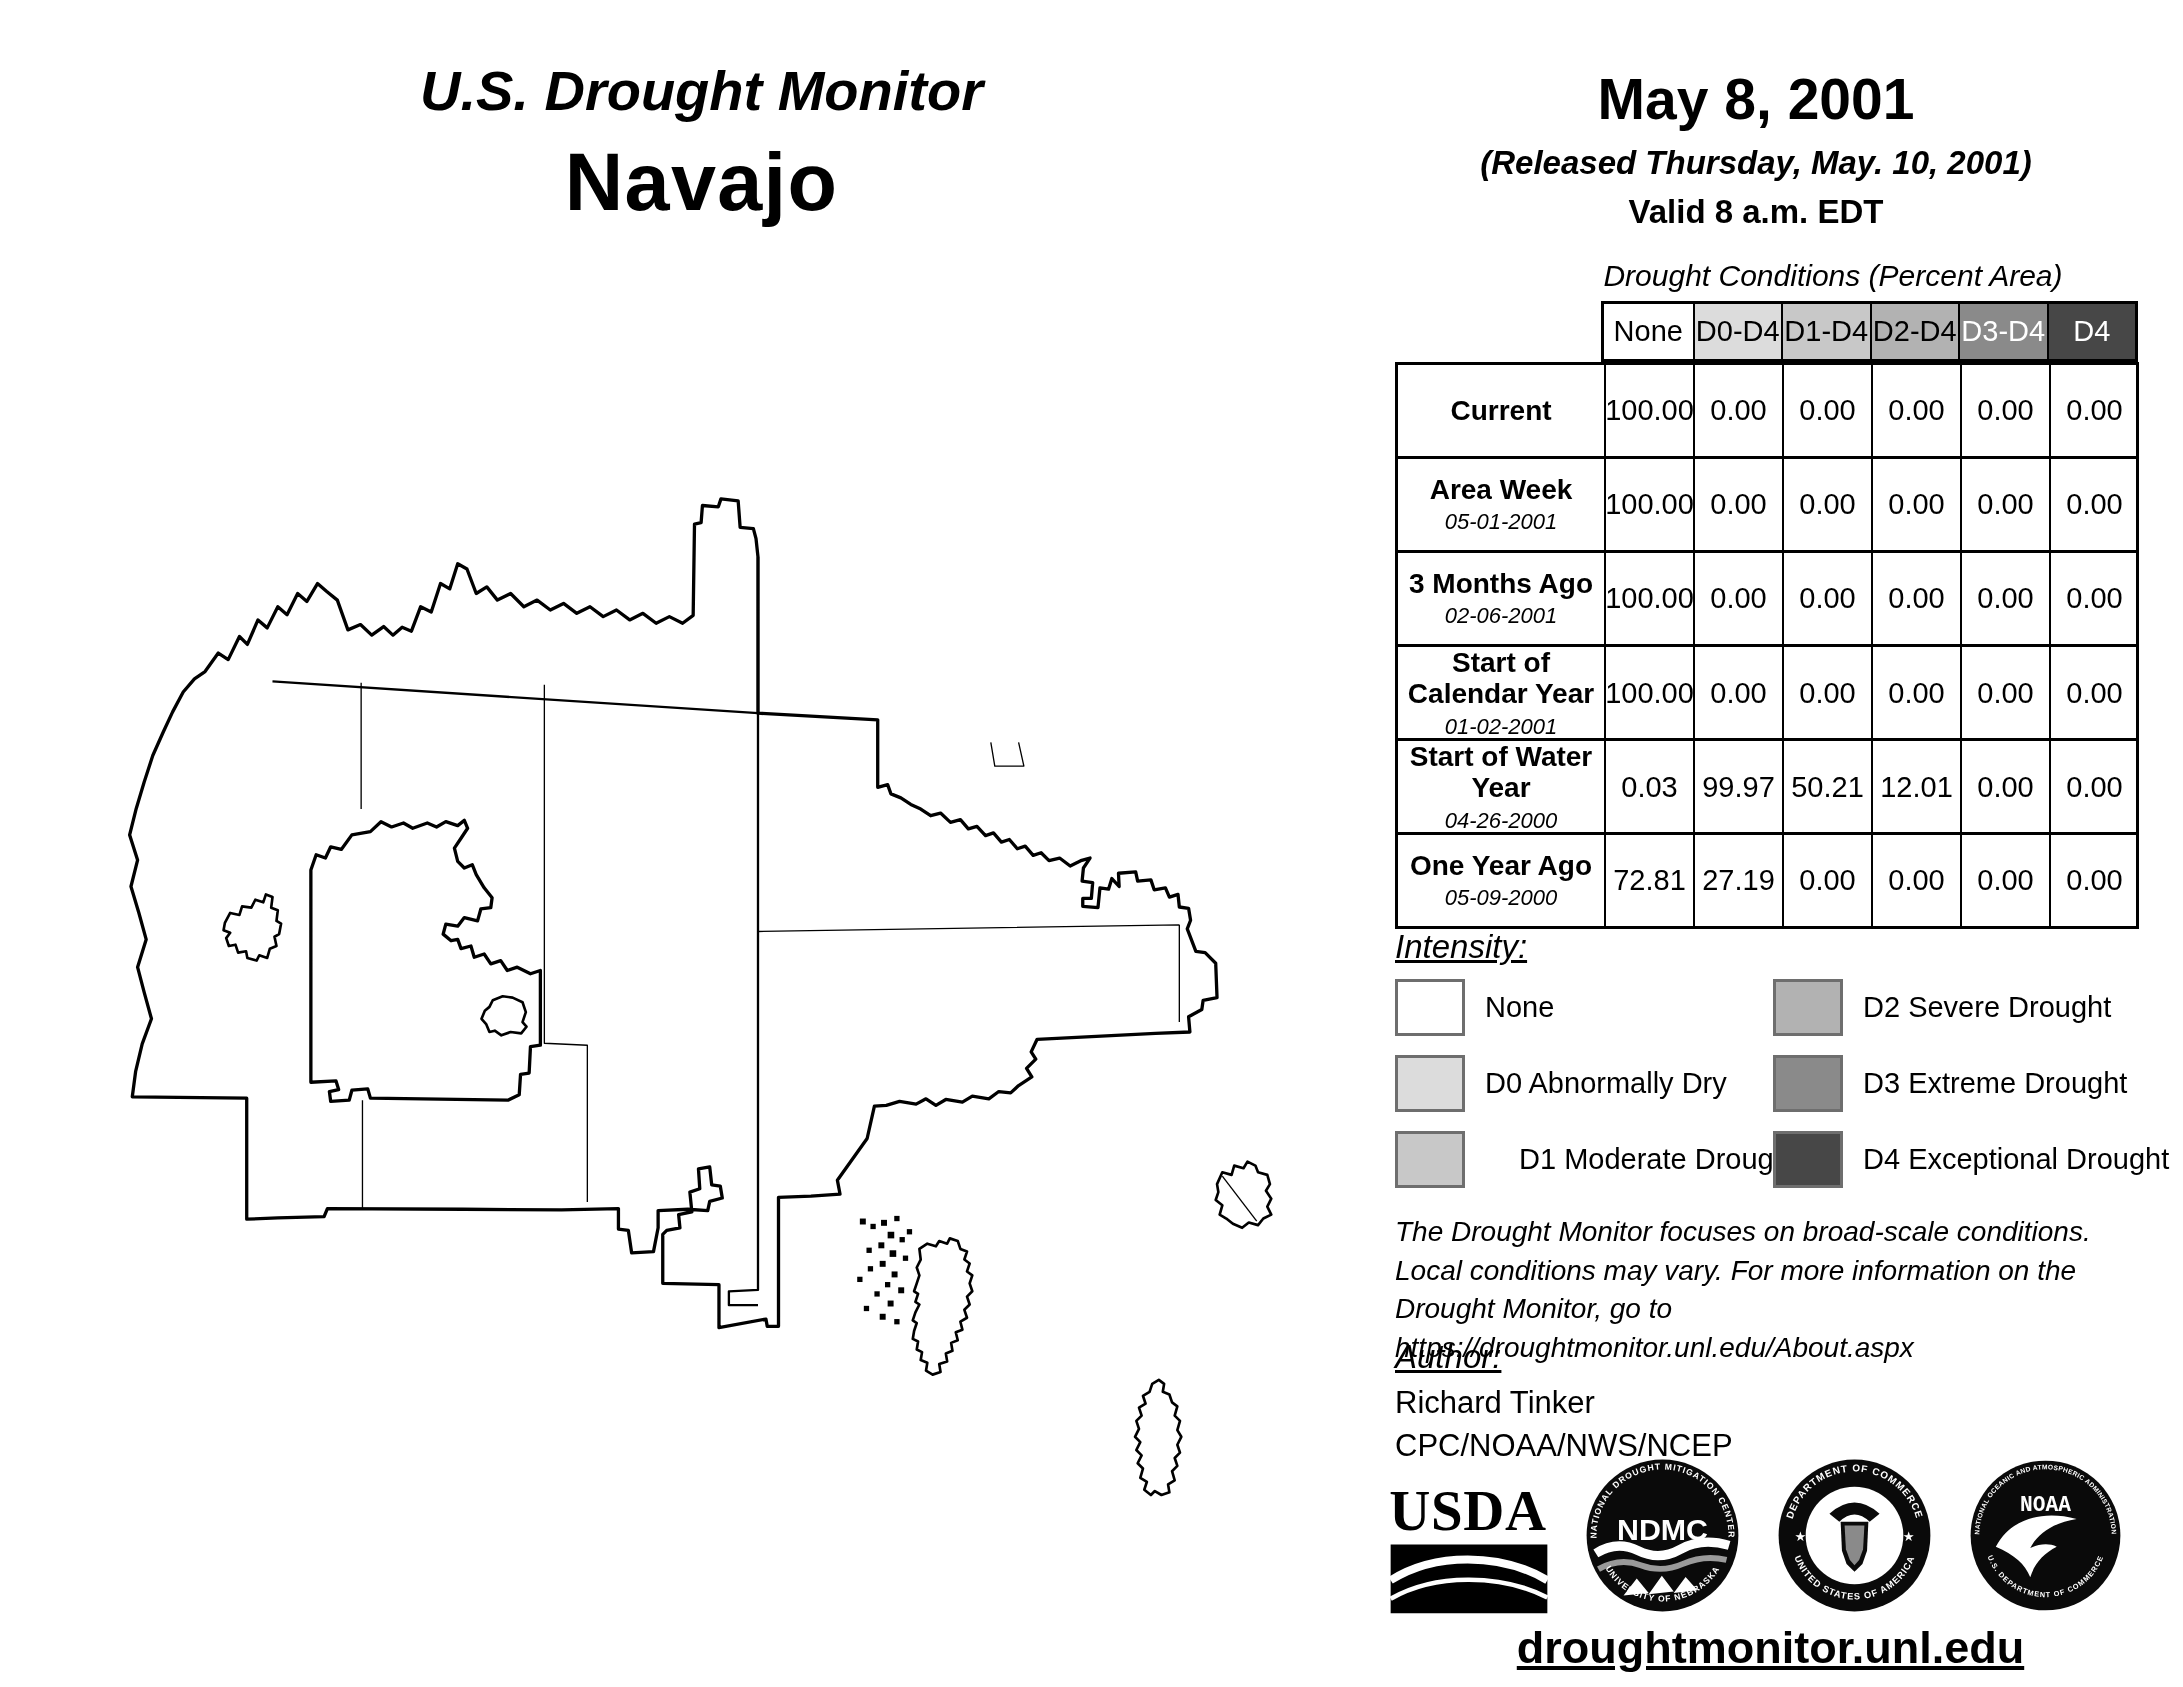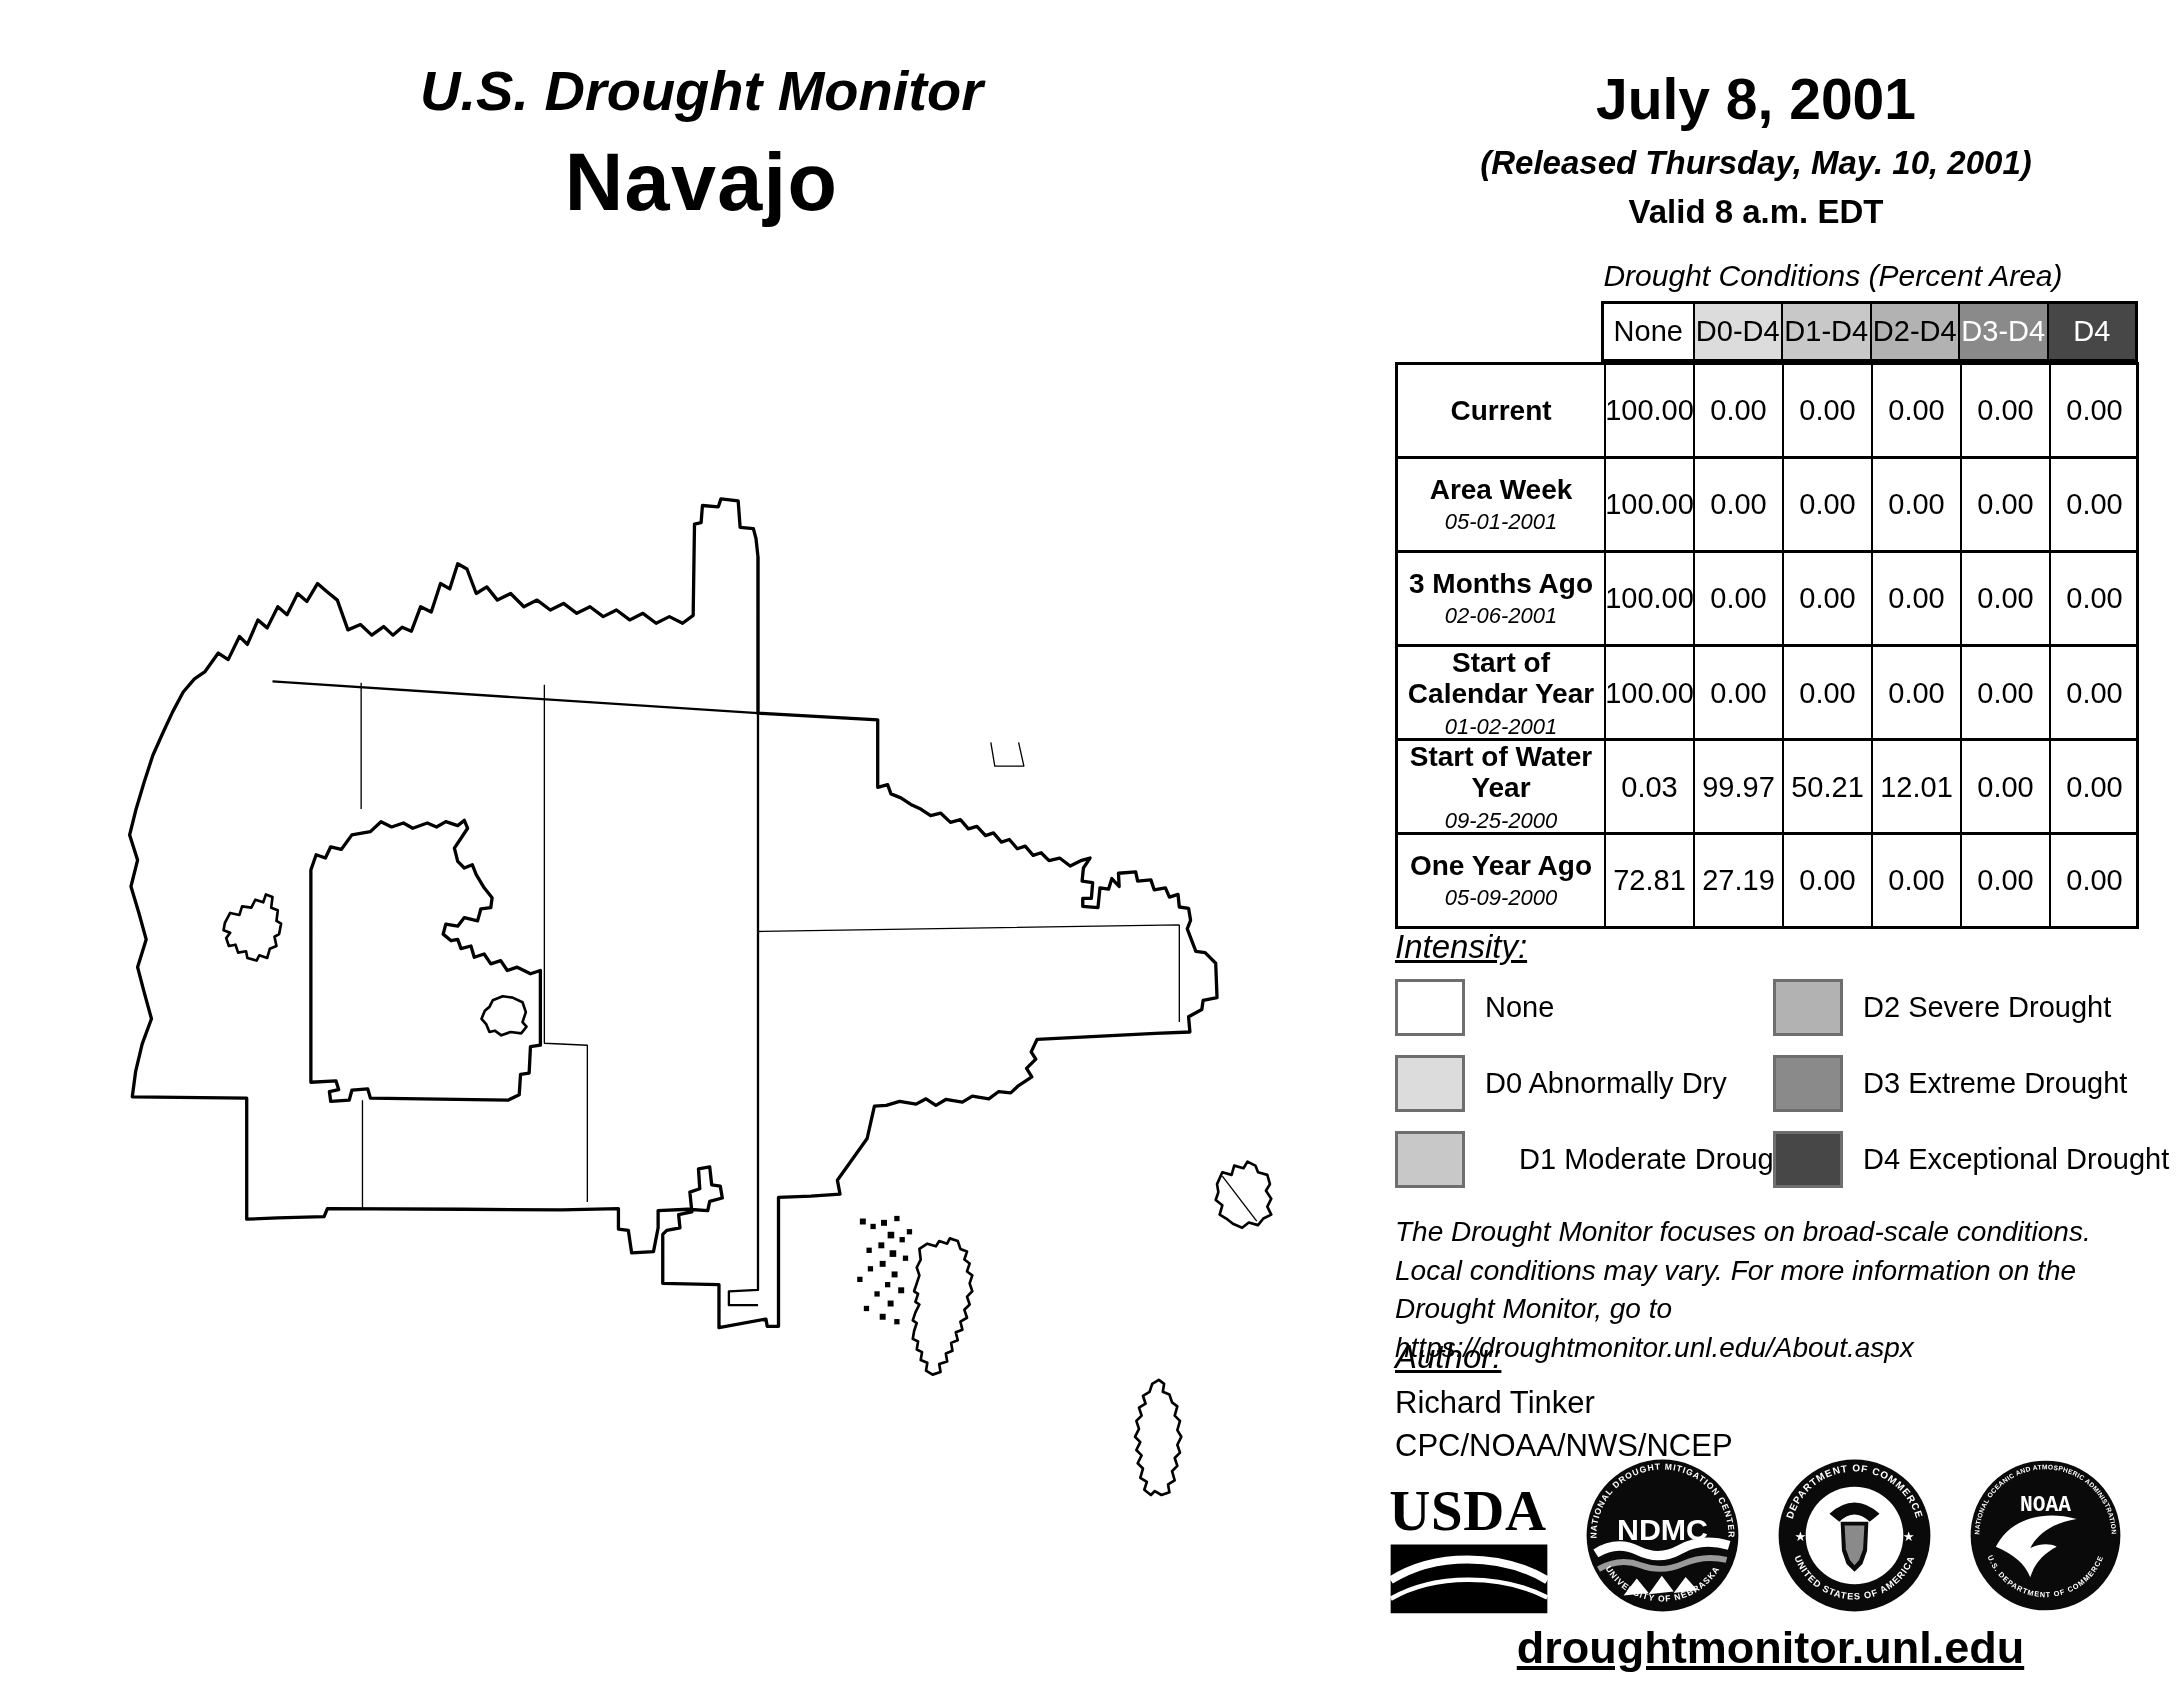--- a/index.html
+++ b/index.html
@@ -101,21 +101,21 @@
       <rect x="1371" y="1858" width="8" height="8"></rect>
         <rect x="1296" y="1930" width="8" height="8"></rect>
     </g>
     <path class="sat" d="M1840,1790 L1848,1772 1862,1776 1866,1762 1880,1766 1886,1756 1898,1762 1902,1772 1916,1776 1920,1790 1914,1800 1922,1812 1916,1824 1922,1836 1910,1842 1902,1852 1888,1848 1878,1856 1864,1850 1854,1842 1844,1836 1848,1822 1838,1814 1842,1802 Z"></path>
     <path class="thin" d="M1848,1778 L1900,1846"></path>
     <path class="sat" d="M1742,2092 L1752,2086 1760,2092 1758,2104 1768,2108 1772,2120 1780,2126 1776,2140 1784,2148 1780,2162 1786,2172 1780,2184 1784,2196 1776,2204 1780,2216 1772,2224 1776,2238 1766,2244 1768,2256 1756,2260 1746,2254 1740,2260 1730,2252 1734,2240 1724,2234 1728,2220 1720,2212 1726,2200 1718,2192 1724,2180 1716,2172 1722,2160 1718,2148 1726,2140 1722,2128 1732,2122 1728,2110 1738,2104 Z"></path>
   </svg>
 
   <div class="abs" id="main-title">U.S. Drought Monitor</div>
   <div class="abs" id="region-title">Navajo</div>
-  <div class="abs" id="date-main">July 8, 2001</div>
+  <div class="abs" id="date-main">May 8, 2001</div>
   <div class="abs" id="date-released">(Released Thursday, May. 10, 2001)</div>
   <div class="abs" id="date-valid">Valid 8 a.m. EDT</div>
 
   <div class="abs" id="table-caption">Drought Conditions (Percent Area)</div>
 
   <div class="abs" id="hdr-row">
     <div class="hdr-cell" style="background: rgb(255, 255, 255);">None</div>
     <div class="hdr-cell" style="background: rgb(220, 220, 220);">D0-D4</div>
     <div class="hdr-cell" style="background: rgb(200, 200, 200);">D1-D4</div>
     <div class="hdr-cell" style="background: rgb(178, 178, 178);">D2-D4</div>
@@ -167,21 +167,21 @@
       <div class="valcell">100.00</div>
       <div class="valcell">0.00</div>
       <div class="valcell">0.00</div>
       <div class="valcell">0.00</div>
       <div class="valcell">0.00</div>
       <div class="valcell">0.00</div>
     </div>
     <div class="trow">
       <div class="lblcell">
           <span class="row-label">Start of Water Year</span>
-          <span class="row-date">09-25-2000</span>
+          <span class="row-date">04-26-2000</span>
         </div>
       <div class="valcell">0.03</div>
       <div class="valcell">99.97</div>
       <div class="valcell">50.21</div>
       <div class="valcell">12.01</div>
       <div class="valcell">0.00</div>
       <div class="valcell">0.00</div>
     </div>
     <div class="trow">
       <div class="lblcell">

